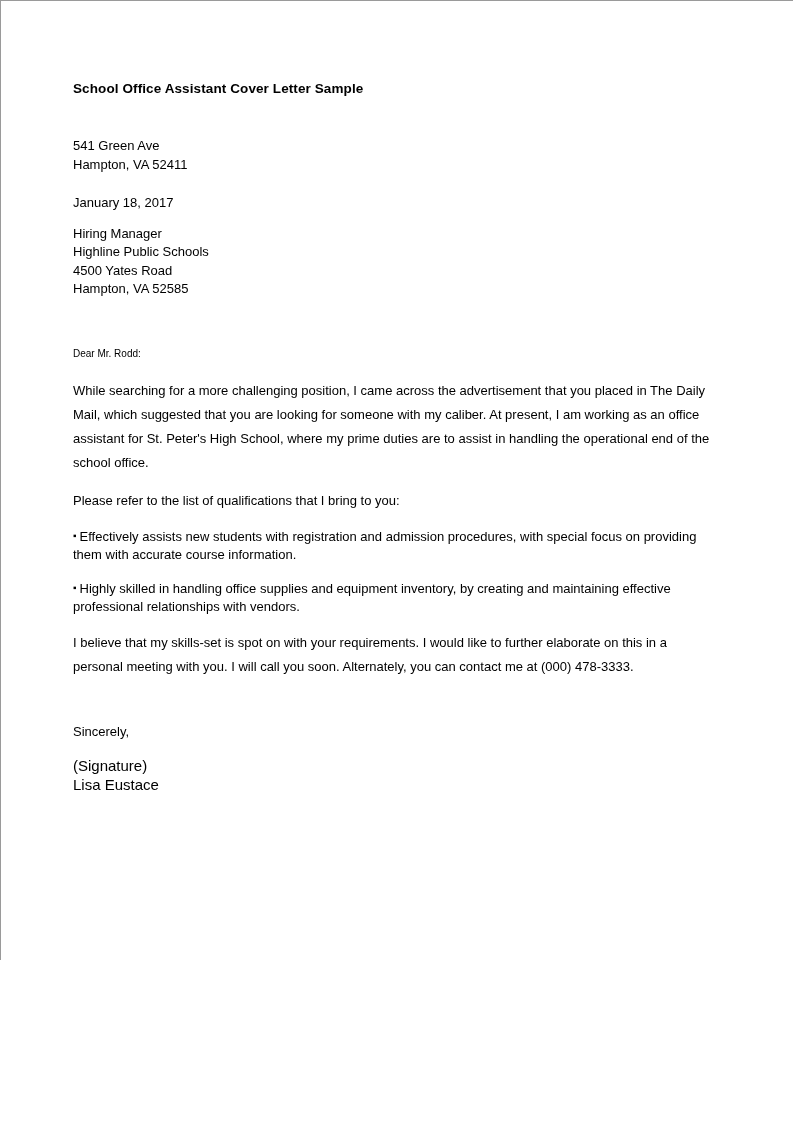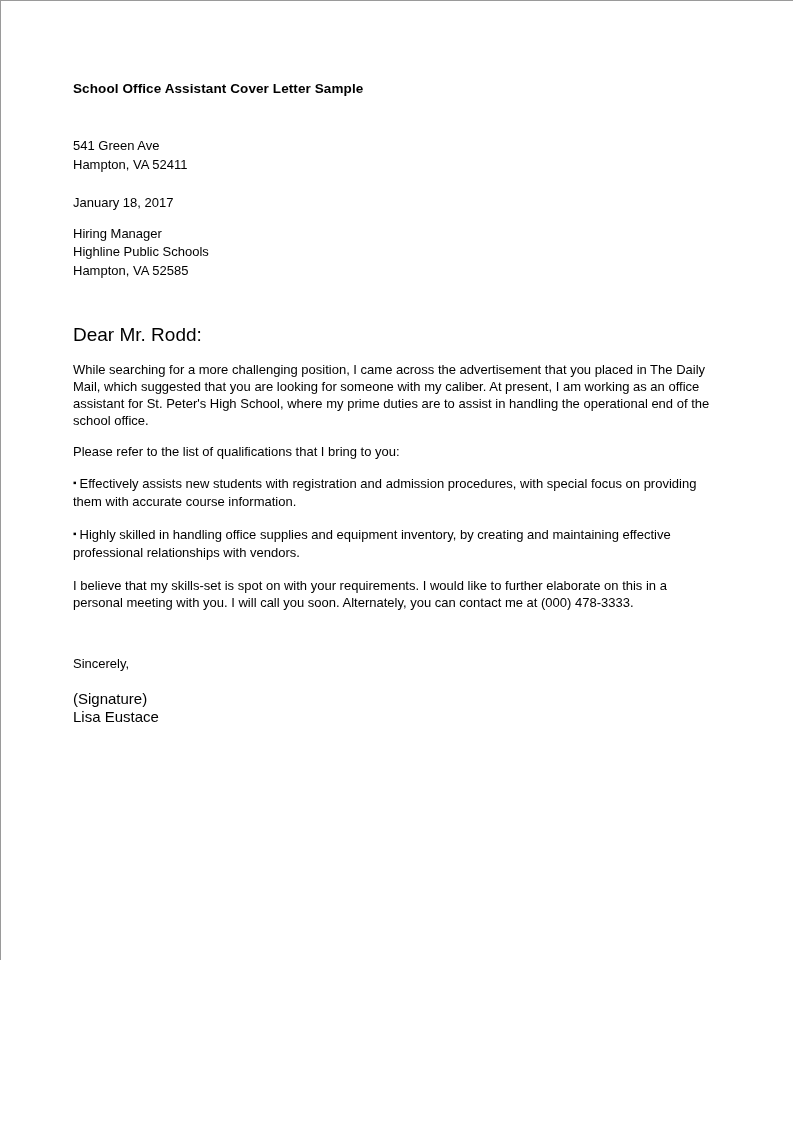--- a/index.html
+++ b/index.html
@@ -41,27 +41,27 @@
     margin: 0;
   }
   .block .line {
     display: block;
     white-space: pre;
   }
   .sender-block { margin-bottom: 20px; }
   .date-block { margin-bottom: 12px; }
   .recipient-block { margin-bottom: 0; }
   .salutation {
-    font-size: 19px;
+    font-size: 10px;
     line-height: 18.5px;
     margin: 46px 0 16px 0;
   }
   .para {
     font-size: 13px;
-    line-height: 17px;
+    line-height: 24px;
     margin: 14px 0 0 0;
     text-align: left;
   }
   .bullet-para {
     font-size: 13px;
     line-height: 18.6px;
     margin: 14px 0 0 0;
   }
   .bullet-mark {
     font-size: 10px;
@@ -93,20 +93,21 @@
       <span class="line">Hampton, VA 52411</span>
     </div>
 
     <div class="block date-block">
       <span class="line">January 18, 2017</span>
     </div>
 
     <div class="block recipient-block">
       <span class="line">Hiring Manager</span>
       <span class="line">Highline Public Schools</span>
+      <span class="line">4500 Yates Road</span>
       <span class="line">Hampton, VA 52585</span>
     </div>
 
     <p class="salutation">Dear Mr. Rodd:</p>
 
     <p class="para">While searching for a more challenging position, I came across the advertisement that you placed in The Daily Mail, which suggested that you are looking for someone with my caliber. At present, I am working as an office assistant for St. Peter's High School, where my prime duties are to assist in handling the operational end of the school office.</p>
 
     <p class="para">Please refer to the list of qualifications that I bring to you:</p>
 
 

